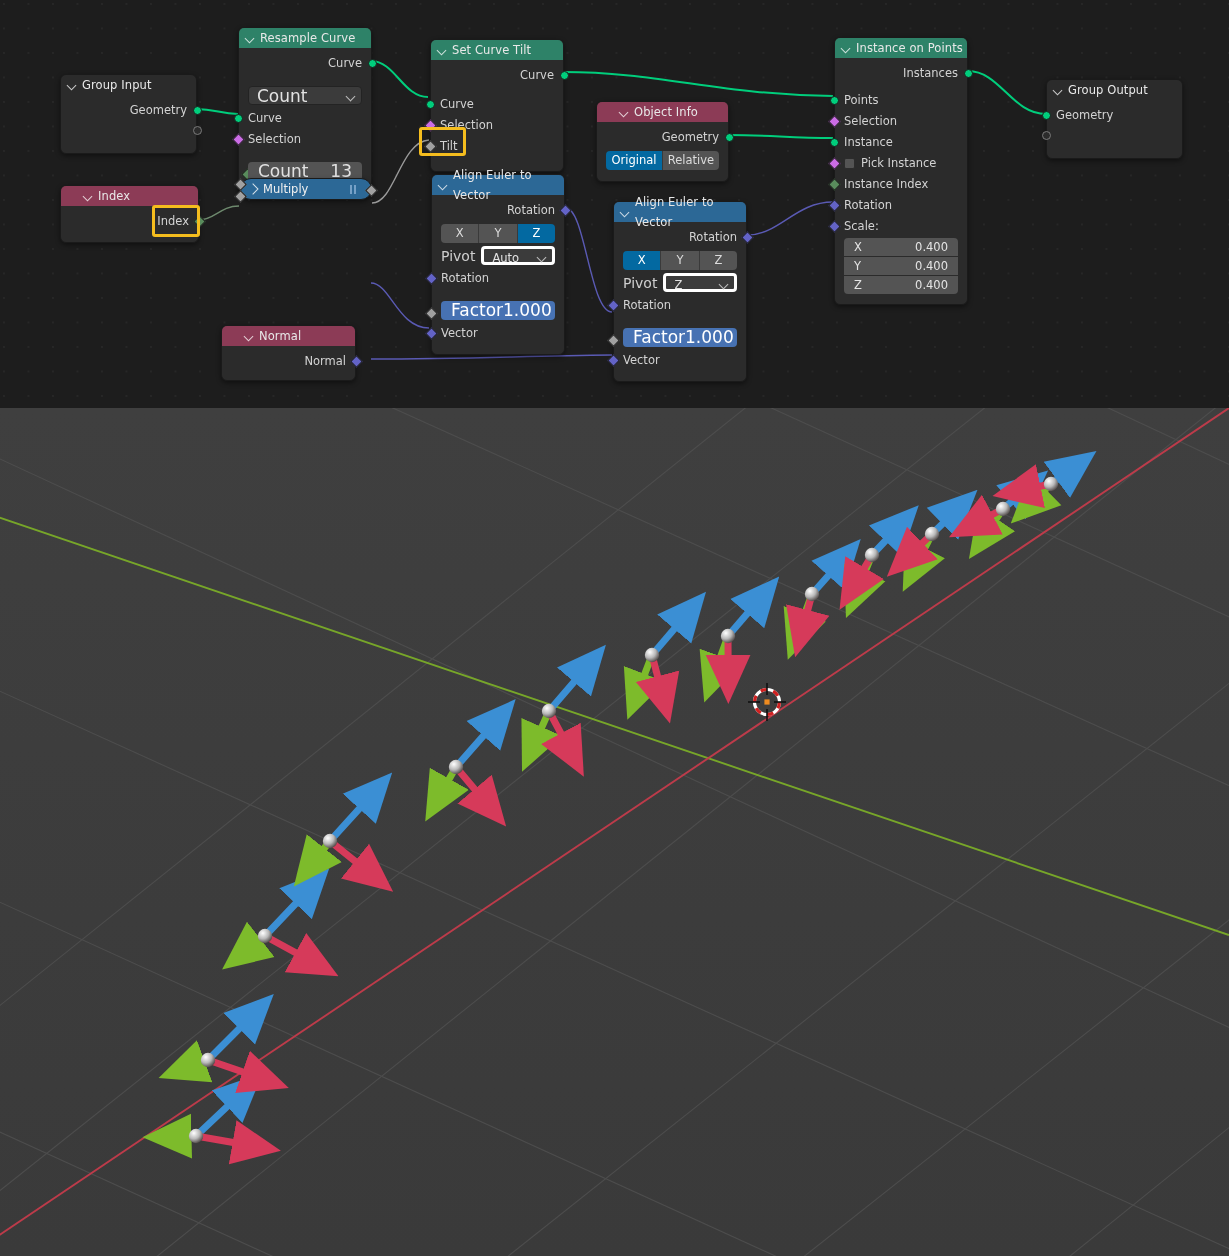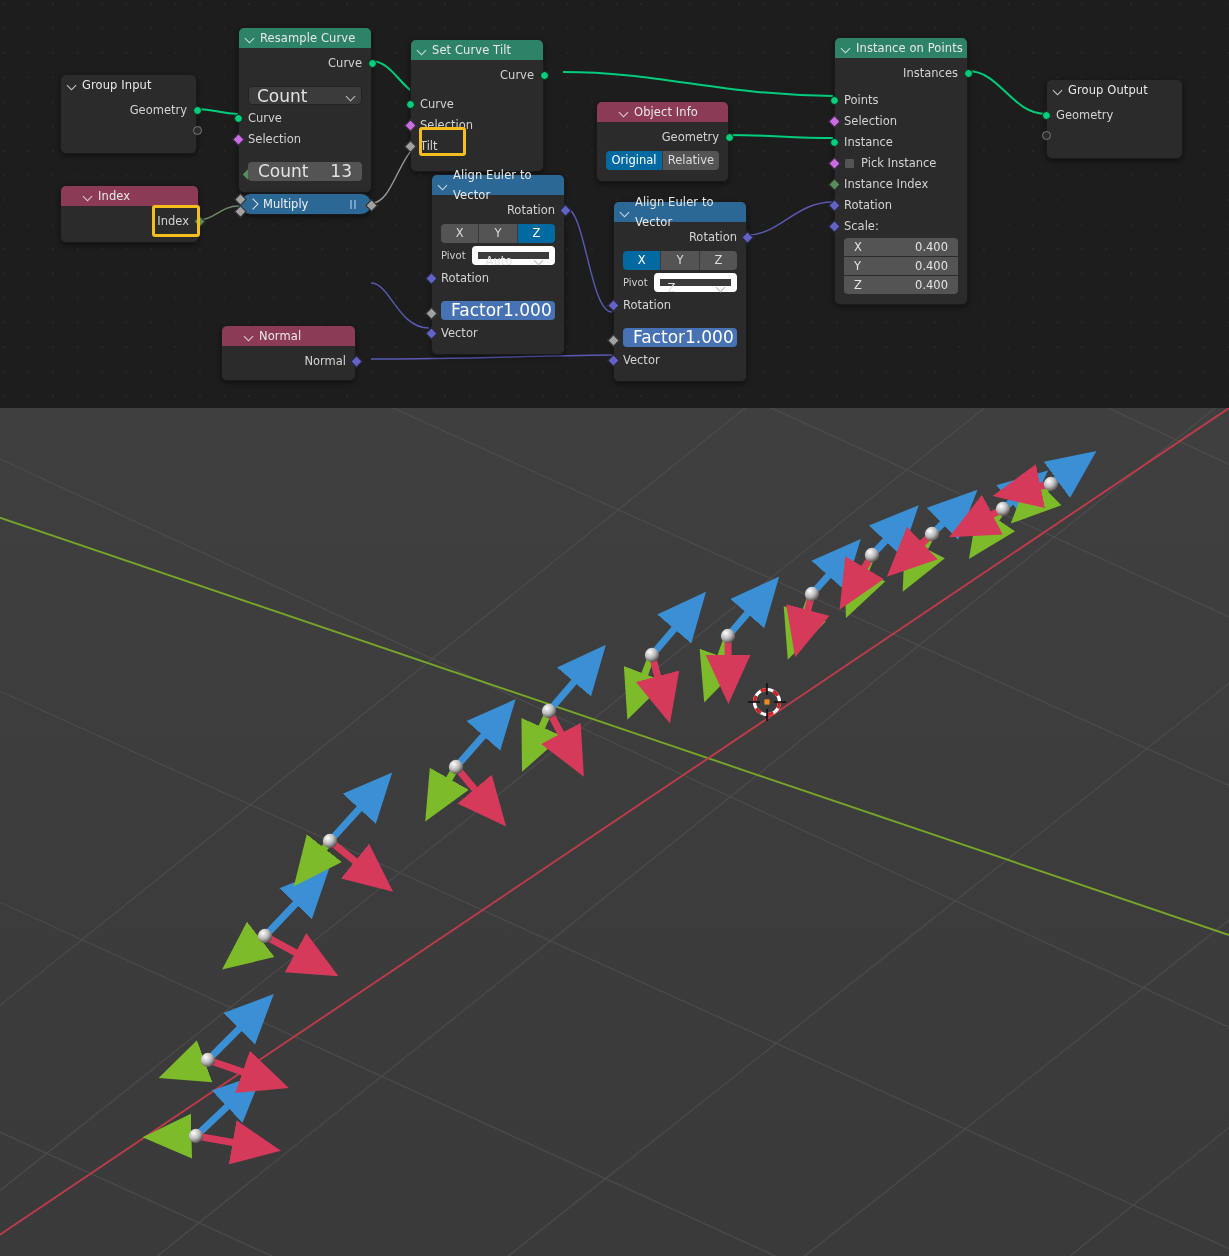--- a/index.html
+++ b/index.html
@@ -127,24 +127,24 @@
     font-size: 11.5px; background: #545454; color: #dcdcdc;
     border-right: 1px solid #3a3a3a;
   }
   .w-enum > div:last-child { border-right: none; }
   .w-enum > div.on { background: #0369a1; color: #ffffff; }
 
   .w-pivot {
     display: flex; align-items: center; gap: 6px;
     margin: 2px 9px 3px 9px; height: 19px;
   }
-  .w-pivot .plabel { font-size: 10px; color: #cfcfcf; flex: 0 0 auto; }
+  .w-pivot .plabel { font-size: 14px; color: #cfcfcf; flex: 0 0 auto; }
   .w-pivot .pbox {
     flex: 1; height: 19px; line-height: 19px; background: #3b3b3b;
-    border: 6px solid #ffffff; border-radius: 4px; padding-left: 8px;
+    border: 3px solid #ffffff; border-radius: 4px; padding-left: 8px;
     position: relative; color: #e2e2e2;
   }
   .w-pivot .pbox .chev {
     position: absolute; right: 7px; top: 5px; width: 7px; height: 7px;
     border-right: 1.5px solid #bdbdbd; border-bottom: 1.5px solid #bdbdbd;
     transform: rotate(45deg);
   }
 
   .checkbox {
     width: 11px; height: 11px; border-radius: 2px;
@@ -315,38 +315,38 @@
               <span class="shape s-diamond-dot s-int"></span>
             </span>
           <div class="w w-value">
             <span>Count</span>
             <span>13</span>
           </div>
         </div>
       </div>
     </div>
 
-    <div class="node collapsed" style="left:240px; top:193px; width:132px;">
+    <div class="node collapsed" style="left:240px; top:178px; width:132px;">
       <div class="chead">
         <span class="chev-r"></span>
         <span>Multiply</span>
       </div>
       <span class="grip"></span>
       <span class="sock left" style="top:5px; left:-5px;">
           <span class="shape s-diamond s-float"></span>
         </span>
       <span class="sock left" style="top:17px; left:-5px;">
           <span class="shape s-diamond-dot s-float"></span>
         </span>
       <span class="sock right" style="top:11px; right:-5px;">
           <span class="shape s-diamond s-float"></span>
         </span>
     </div>
 
-    <div class="node" style="left:410px; top:39px; width:134px;">
+    <div class="node" style="left:430px; top:39px; width:134px;">
       <div class="node-header hdr-geo">
         <span class="collapse-chev"></span>
         <span>Set Curve Tilt</span>
       </div>
       <div class="node-body" style="padding-bottom:14px;">
         <div class="row out">
           <span class="lbl">Curve</span>
           <span class="sock right">
               <span class="shape s-circle s-geo"></span>
             </span>

